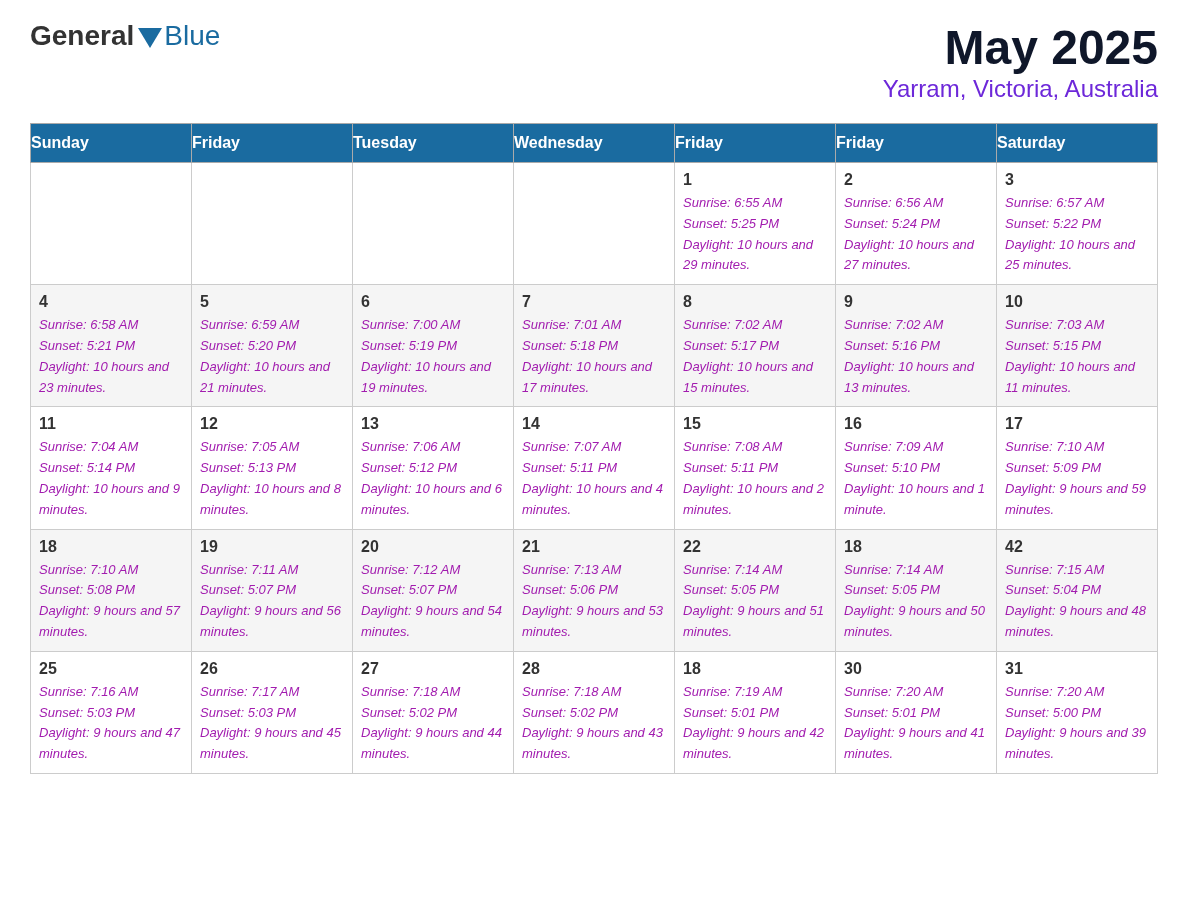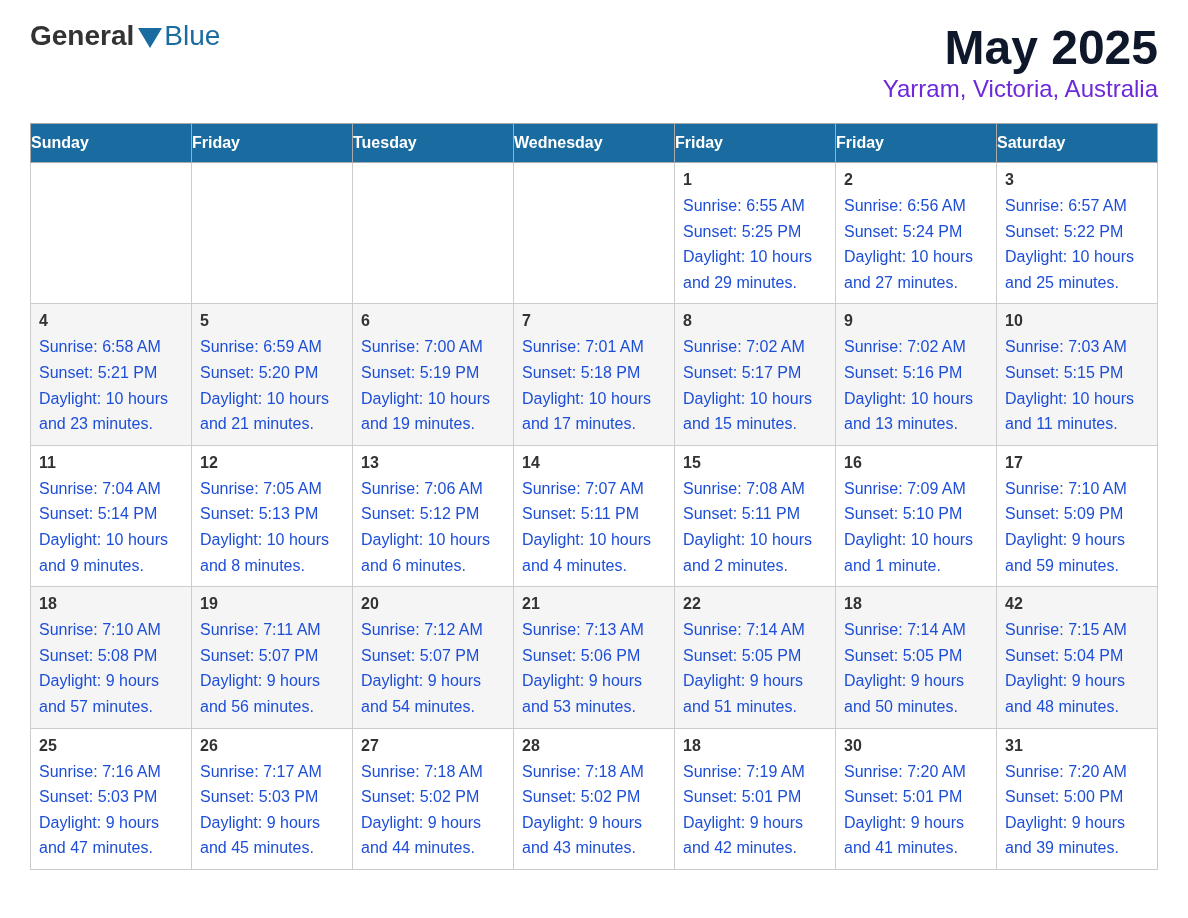--- a/index.html
+++ b/index.html
@@ -80,23 +80,24 @@
       font-size: 13px;
       color: #333;
     }
     .day-number {
       font-size: 16px;
       font-weight: bold;
       color: #333;
       margin-bottom: 4px;
     }
     .day-info {
-      font-size: 16px;
+      font-size: 13px;
       line-height: 1.6;
-      color: #1d4ed8;
+      color: #a21caf;
+      font-style: italic;
     }
     .empty-cell {
       background: #f9f9f9;
     }
     tbody tr:nth-child(odd) td {
       background-color: #fff;
     }
     tbody tr:nth-child(even) td {
       background-color: #f5f5f5;
     }

